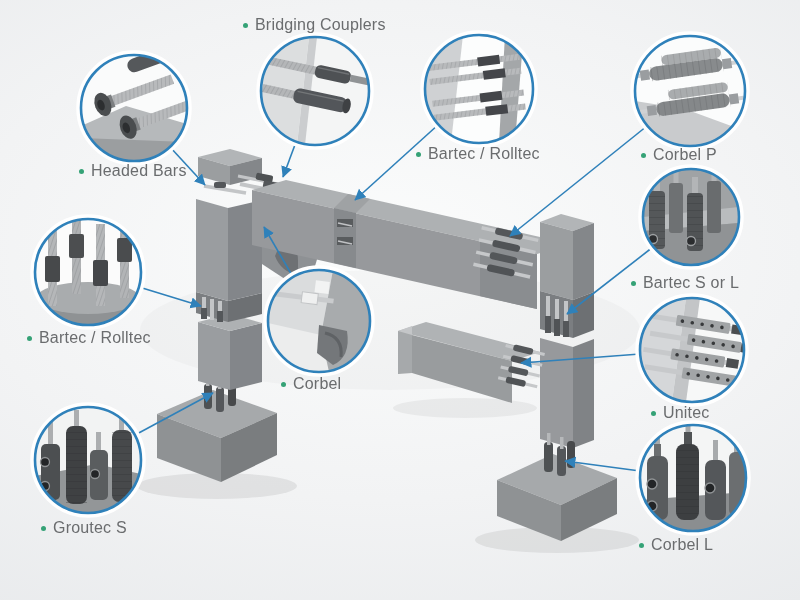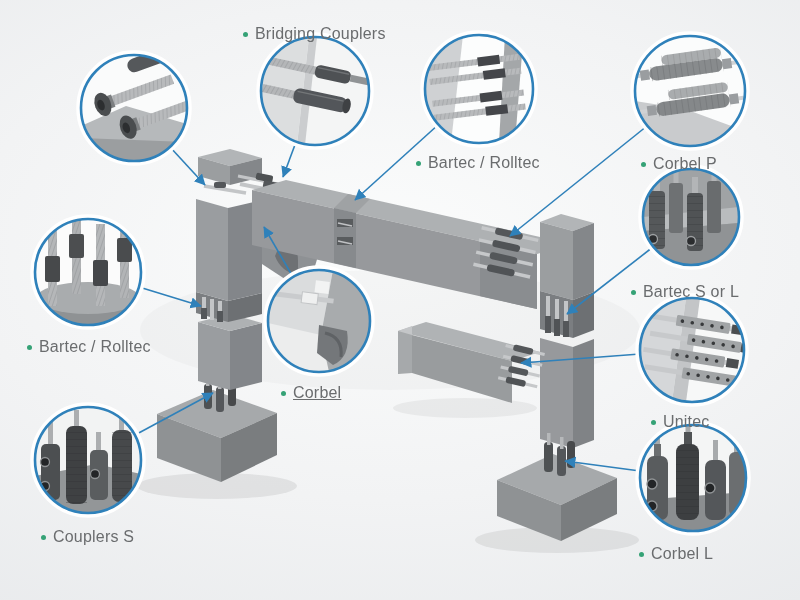--- a/index.html
+++ b/index.html
@@ -4,21 +4,21 @@
 <style>
   html,body{margin:0;padding:0;background:#ffffff;}
   .stage{
     position:relative;width:800px;height:600px;overflow:hidden;
     font-family:"Liberation Sans",sans-serif;
     background:radial-gradient(ellipse 95% 75% at 48% 42%, #fbfcfc 0%, #f2f3f4 55%, #e8eaec 100%);
   }
   .stage svg{position:absolute;left:0;top:0;}
   .label{
     position:absolute;display:flex;align-items:center;gap:7px;
-    color:var(--label-color,#6a6c6e);font-size:16px;letter-spacing:.2px;white-space:nowrap;margin-top:9px;
+    color:var(--label-color,#6a6c6e);font-size:16px;letter-spacing:.2px;white-space:nowrap;
   }
   .dot{width:5px;height:5px;border-radius:50%;background:var(--bullet-green,#35a276);flex:none;}
   .ring{stroke:var(--accent-blue,#2f81ba);stroke-width:2.6;fill:none;}
   .halo{stroke:#ffffff;stroke-width:4.5;fill:#fdfdfd;}
   .cline{stroke:var(--accent-blue,#2f81ba);stroke-width:1.6;fill:none;}
 </style>
 </head>
 <body>
 
 <div class="stage">
@@ -528,20 +528,24 @@
       </g>
     </g>
     <circle class="ring" r="51"></circle>
   </g>
 </svg>
 
   <div class="label" style="left:243px;top:16px;">
     <span class="dot"></span>
     <span>Bridging Couplers</span>
   </div>
+  <div class="label" style="left:79px;top:162px;">
+    <span class="dot"></span>
+    <span>Headed Bars</span>
+  </div>
   <div class="label" style="left:416px;top:145px;">
     <span class="dot"></span>
     <span>Bartec / Rolltec</span>
   </div>
   <div class="label" style="left:641px;top:146px;">
     <span class="dot"></span>
     <span>Corbel P</span>
   </div>
   <div class="label" style="left:631px;top:274px;">
     <span class="dot"></span>
@@ -550,23 +554,23 @@
   <div class="label" style="left:651px;top:404px;align-items:center;">
     <span class="dot"></span>
     <span>Unitec</span>
   </div>
   <div class="label" style="left:639px;top:536px;">
     <span class="dot"></span>
     <span>Corbel L</span>
   </div>
   <div class="label" style="left:41px;top:519px;">
     <span class="dot"></span>
-    <span>Couplers S</span>
+    <span>Groutec S</span>
   </div>
   <div class="label" style="left:27px;top:329px;">
     <span class="dot"></span>
     <span>Bartec / Rolltec</span>
   </div>
-  <div class="label" style="left:281px;top:375px;text-decoration:underline;">
+  <div class="label" style="left:281px;top:375px;">
     <span class="dot"></span>
     <span>Corbel</span>
   </div>
 </div>
 
 </body></html>

